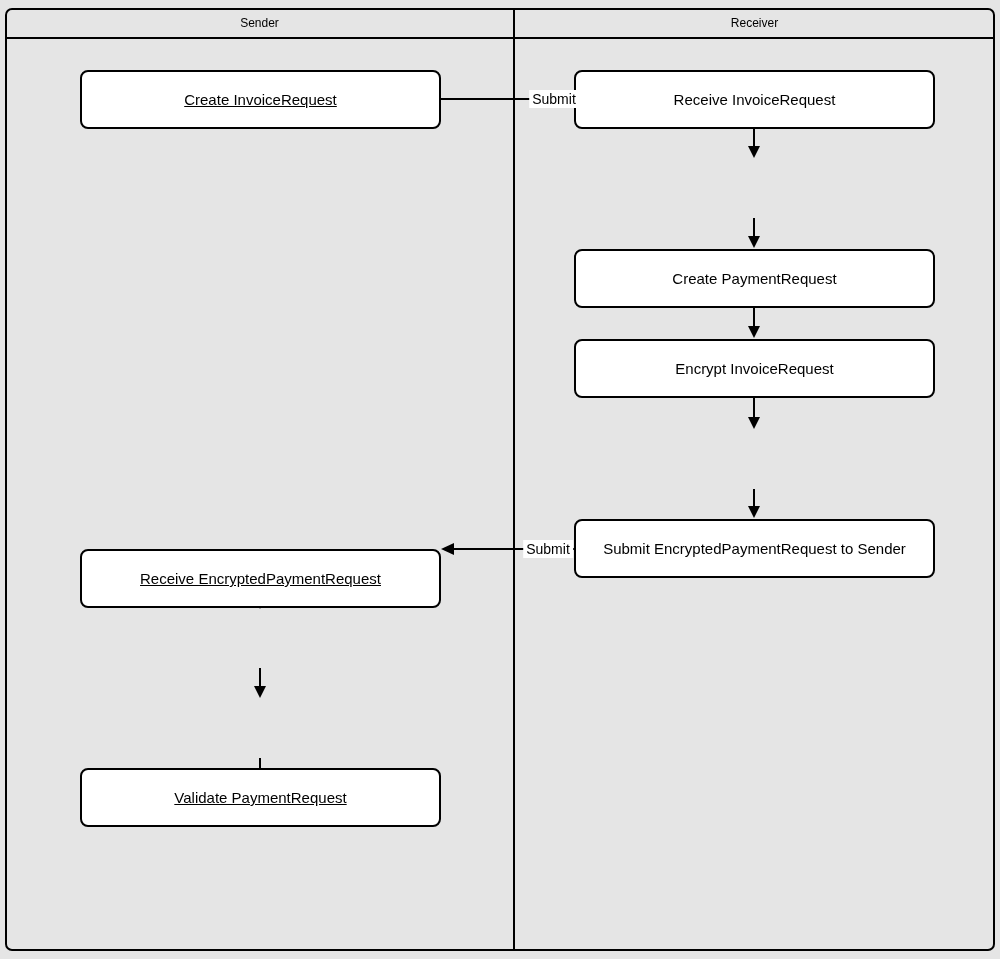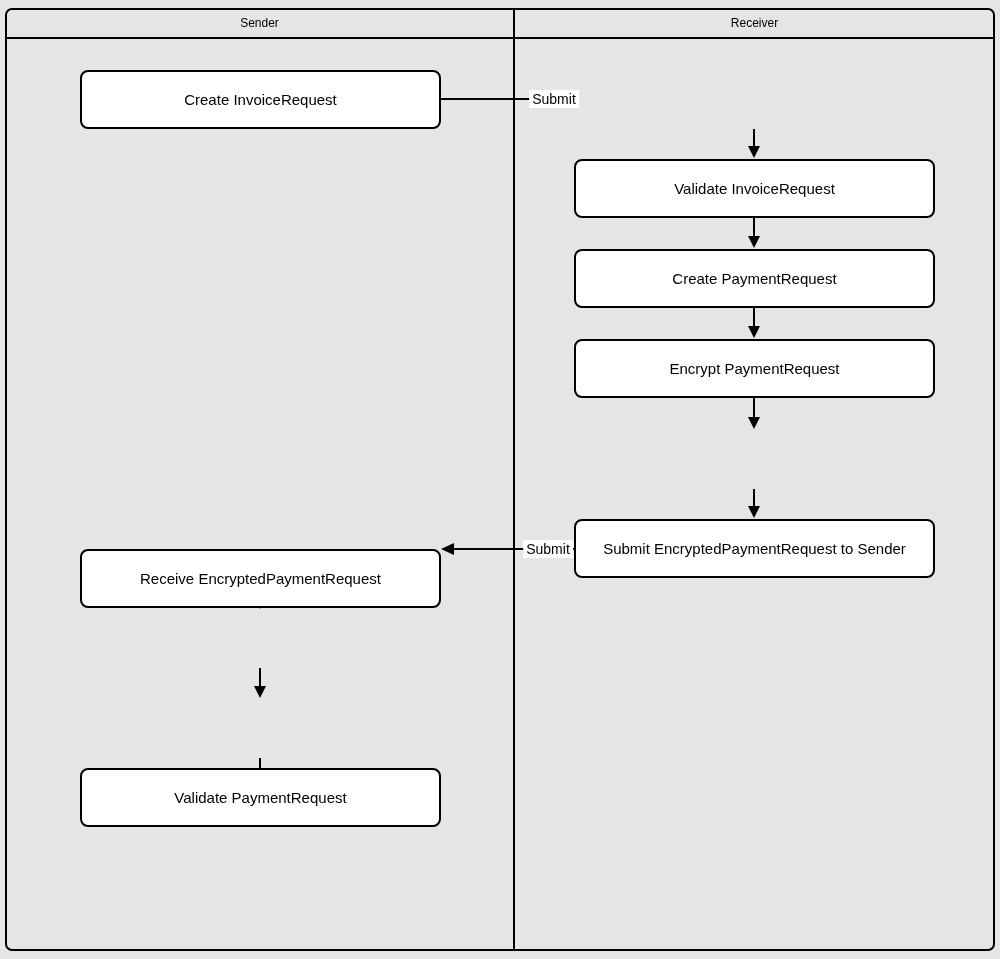--- a/index.html
+++ b/index.html
@@ -42,21 +42,21 @@
     background: #ffffff;
     display: flex;
     align-items: center;
     justify-content: center;
     text-align: center;
     font-size: 15px;
     line-height: 19px;
     color: #000000;
     padding: 2px 10px;
   }
-  .sender-col { left: 80px; }
+  .sender-col { left: 80px; text-decoration: underline; }
   .receiver-col { left: 574px; }
   .edge-label {
     position: absolute;
     transform: translate(-50%, -50%);
     background: #ffffff;
     padding: 1px 3px;
     font-size: 14px;
     color: #000000;
     white-space: nowrap;
     margin-left: 40px;
@@ -104,21 +104,21 @@
     <polygon points="254,777 266,777 260,789" fill="#000000" stroke="none"></polygon>
   </svg>
 
   <div class="lane-header" id="lane-header-sender">Sender</div>
   <div class="lane-header" id="lane-header-receiver">Receiver</div>
 
   <div class="node sender-col" style="top:70px">Create InvoiceRequest</div>
   <div class="node sender-col" style="top:549px">Receive EncryptedPaymentRequest</div>
   <div class="node sender-col" style="top:768px">Validate PaymentRequest</div>
 
-  <div class="node receiver-col" style="top:159px">Validate InvoiceRequest</div>
+  <div class="node receiver-col" style="top:70px">Receive InvoiceRequest</div>
   <div class="node receiver-col" style="top:249px">Create PaymentRequest</div>
-  <div class="node receiver-col" style="top:339px">Encrypt PaymentRequest</div>
+  <div class="node receiver-col" style="top:339px">Encrypt InvoiceRequest</div>
   <div class="node receiver-col" style="top:519px">Submit EncryptedPaymentRequest to Sender</div>
 
   <div class="edge-label" style="left:514px; top:99px">Submit</div>
   <div class="edge-label" style="left:508px; top:549px">Submit</div>
 
 </div>
 
 </body></html>

